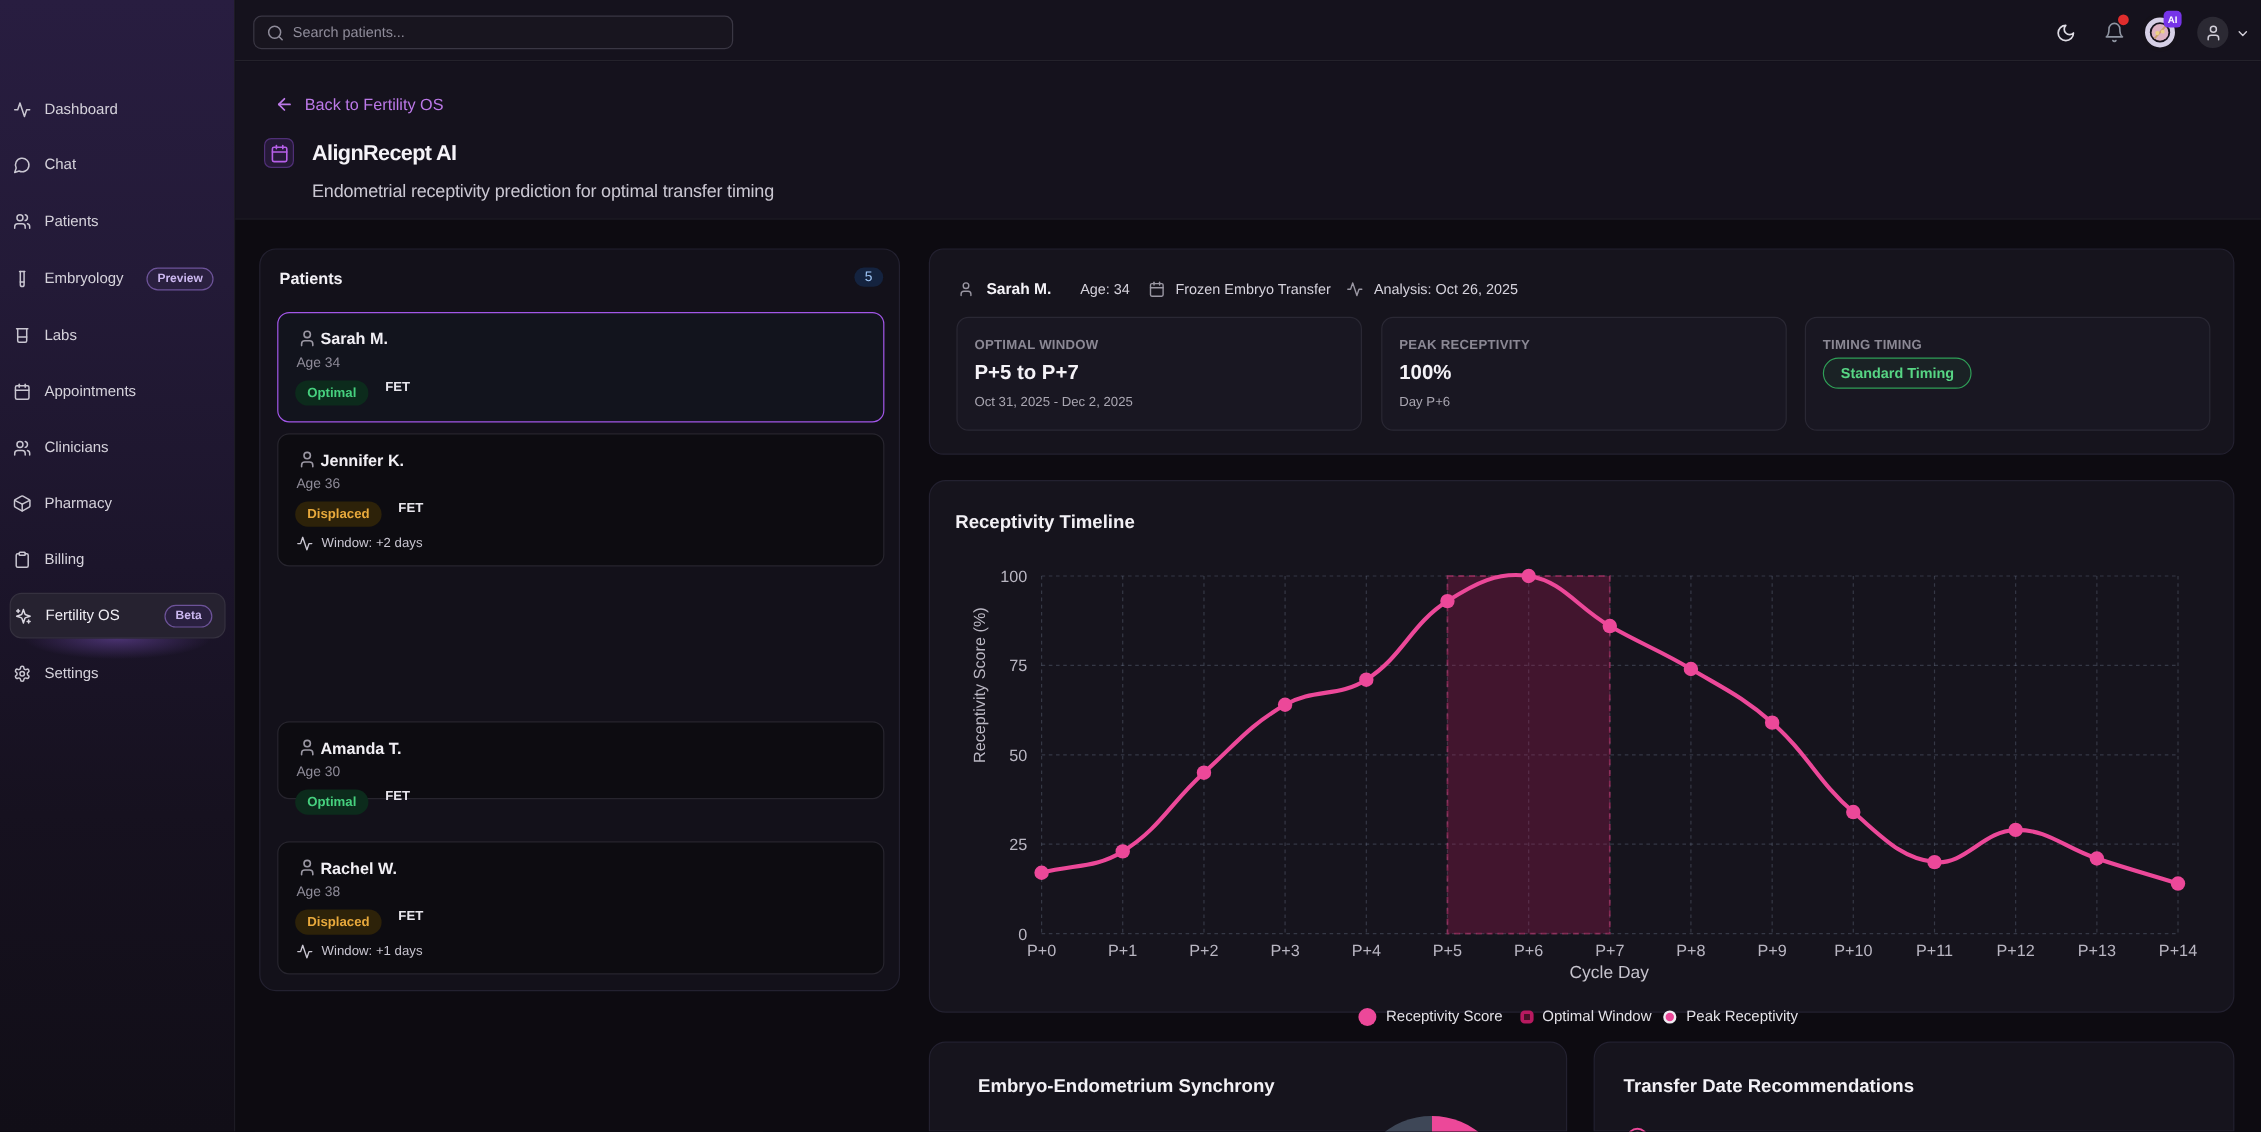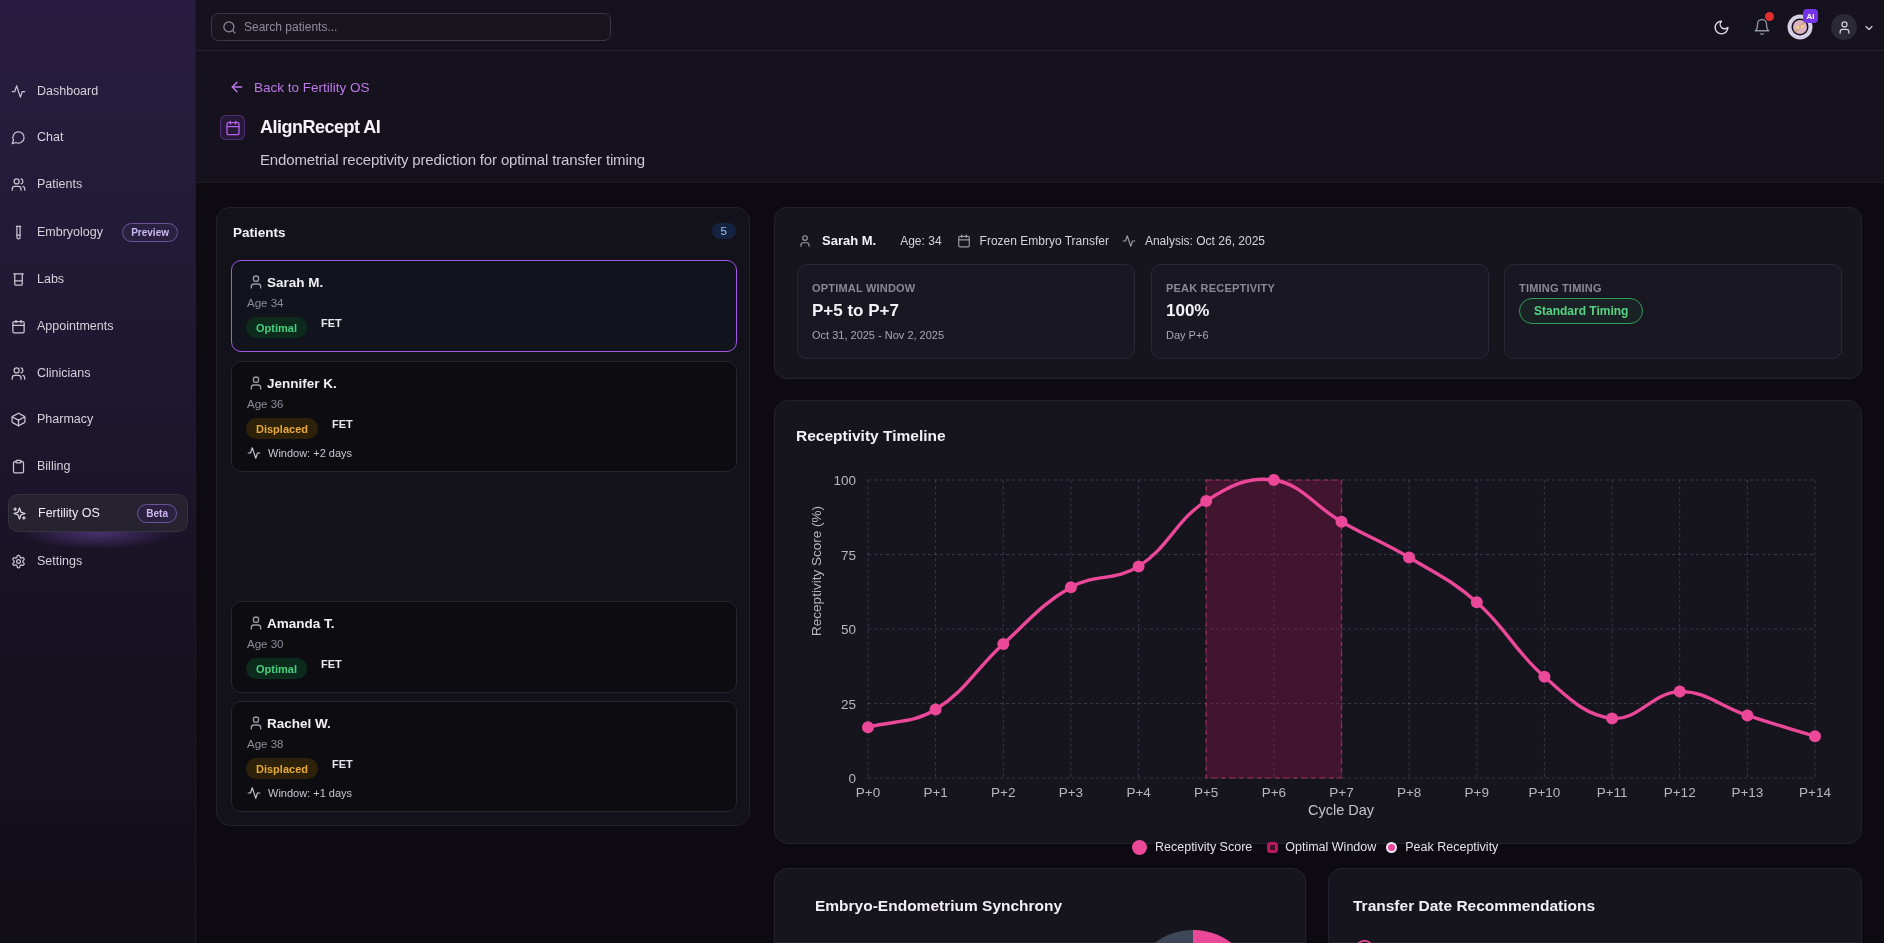--- a/index.html
+++ b/index.html
@@ -90,21 +90,21 @@
         <div class="nm">Jennifer K.</div>
           <div class="ag">Age 36</div>
         <div class="tags">
             <span class="tag y">Displaced</span>
             <span class="fet">FET</span>
           </div>
         <div class="win"><svg width="14" height="14" viewBox="0 0 24 24" fill="none" stroke="#c9c6d1" stroke-width="2" stroke-linecap="round" stroke-linejoin="round">
               <path d="M22 12h-4l-3 9L9 3l-3 9H2"></path>
             </svg>Window: +2 days</div>
       </div>
-      <div class="pcard" style="top:393px;height:92px">
+      <div class="pcard" style="top:393px;height:65px">
         <svg class="pic" width="16" height="16" viewBox="0 0 24 24" fill="none" stroke="#9a97a3" stroke-width="2" stroke-linecap="round" stroke-linejoin="round">
             <path d="M19 21v-2a4 4 0 0 0-4-4H9a4 4 0 0 0-4 4v2"></path>
             <circle cx="12" cy="7" r="4"></circle>
           </svg>
         <div class="nm">Amanda T.</div>
           <div class="ag">Age 30</div>
         <div class="tags">
             <span class="tag g">Optimal</span>
             <span class="fet">FET</span>
           </div>
@@ -140,21 +140,21 @@
           </svg>
         Frozen Embryo Transfer<span style="width:13px"></span>
         <svg width="14" height="14" viewBox="0 0 24 24" fill="none" stroke="#9a97a3" stroke-width="2" stroke-linecap="round" stroke-linejoin="round" style="margin-right:9px">
             <path d="M22 12h-4l-3 9L9 3l-3 9H2"></path>
           </svg>
         Analysis: Oct 26, 2025
       </div>
       <div class="statc" style="left:22px">
         <div class="lb">OPTIMAL WINDOW</div>
         <div class="vl">P+5 to P+7</div>
-        <div class="sb">Oct 31, 2025 - Nov 2, 2025</div>
+        <div class="sb">Oct 31, 2025 - Dec 2, 2025</div>
       </div>
       <div class="statc" style="left:376px">
         <div class="lb">PEAK RECEPTIVITY</div>
         <div class="vl">100%</div>
         <div class="sb">Day P+6</div>
       </div>
       <div class="statc" style="left:729px">
         <div class="lb">TIMING TIMING</div>
         <div class="gpill">Standard Timing</div>
       </div>

